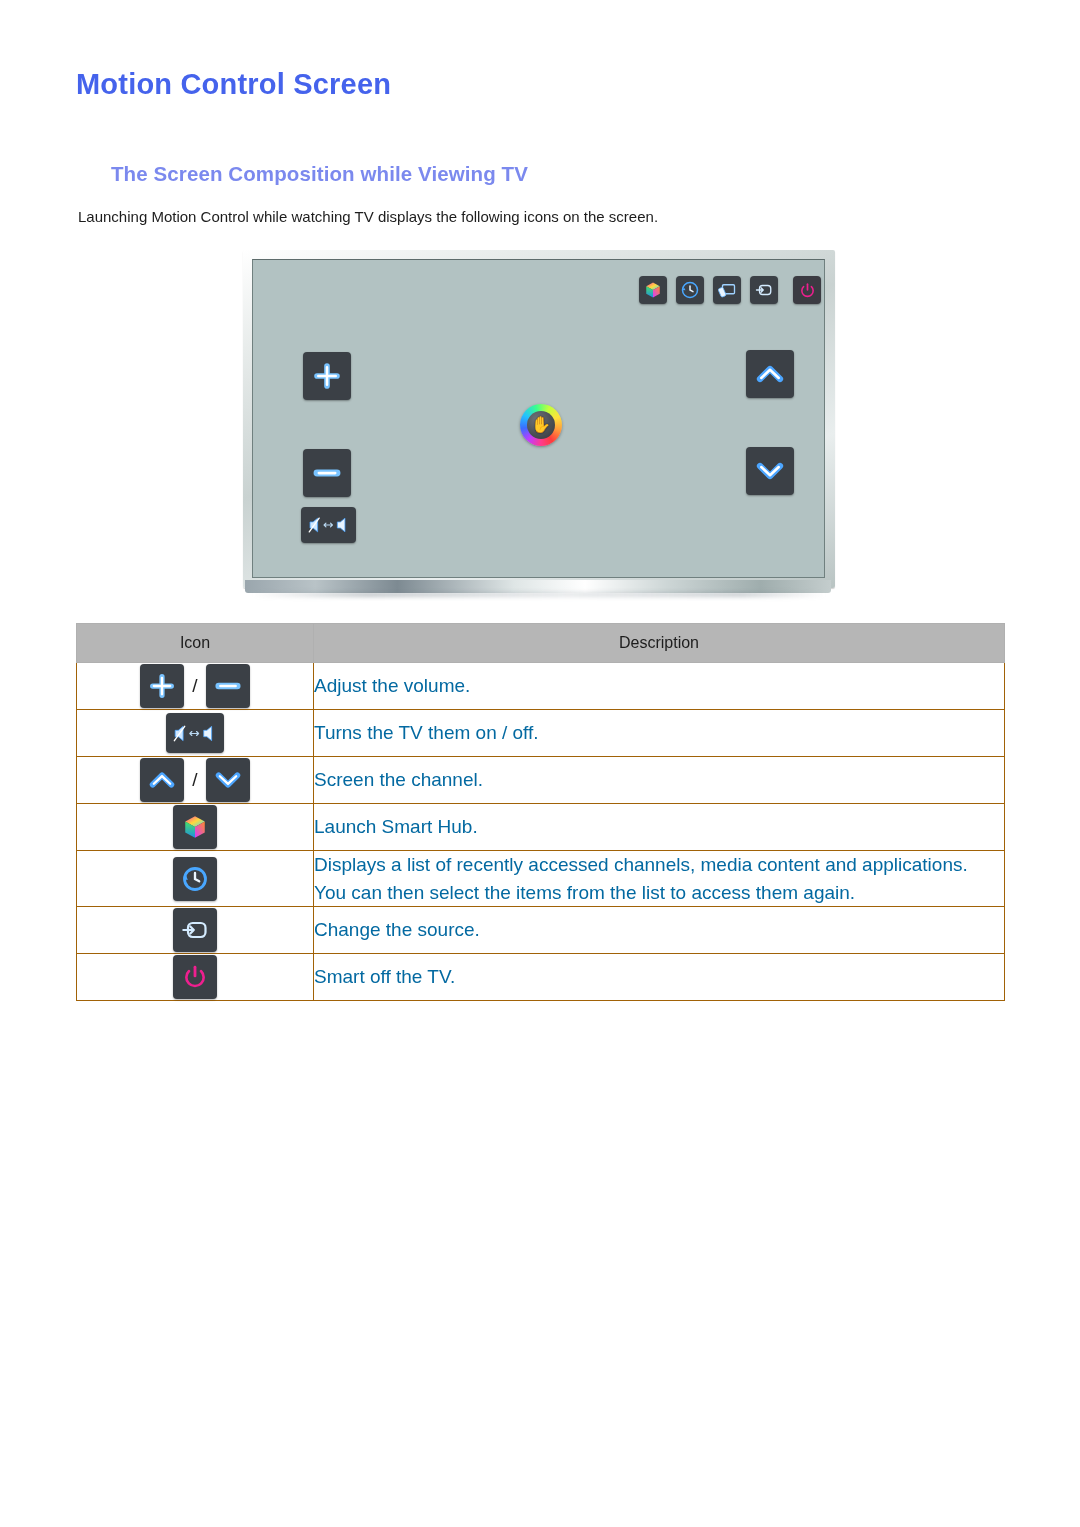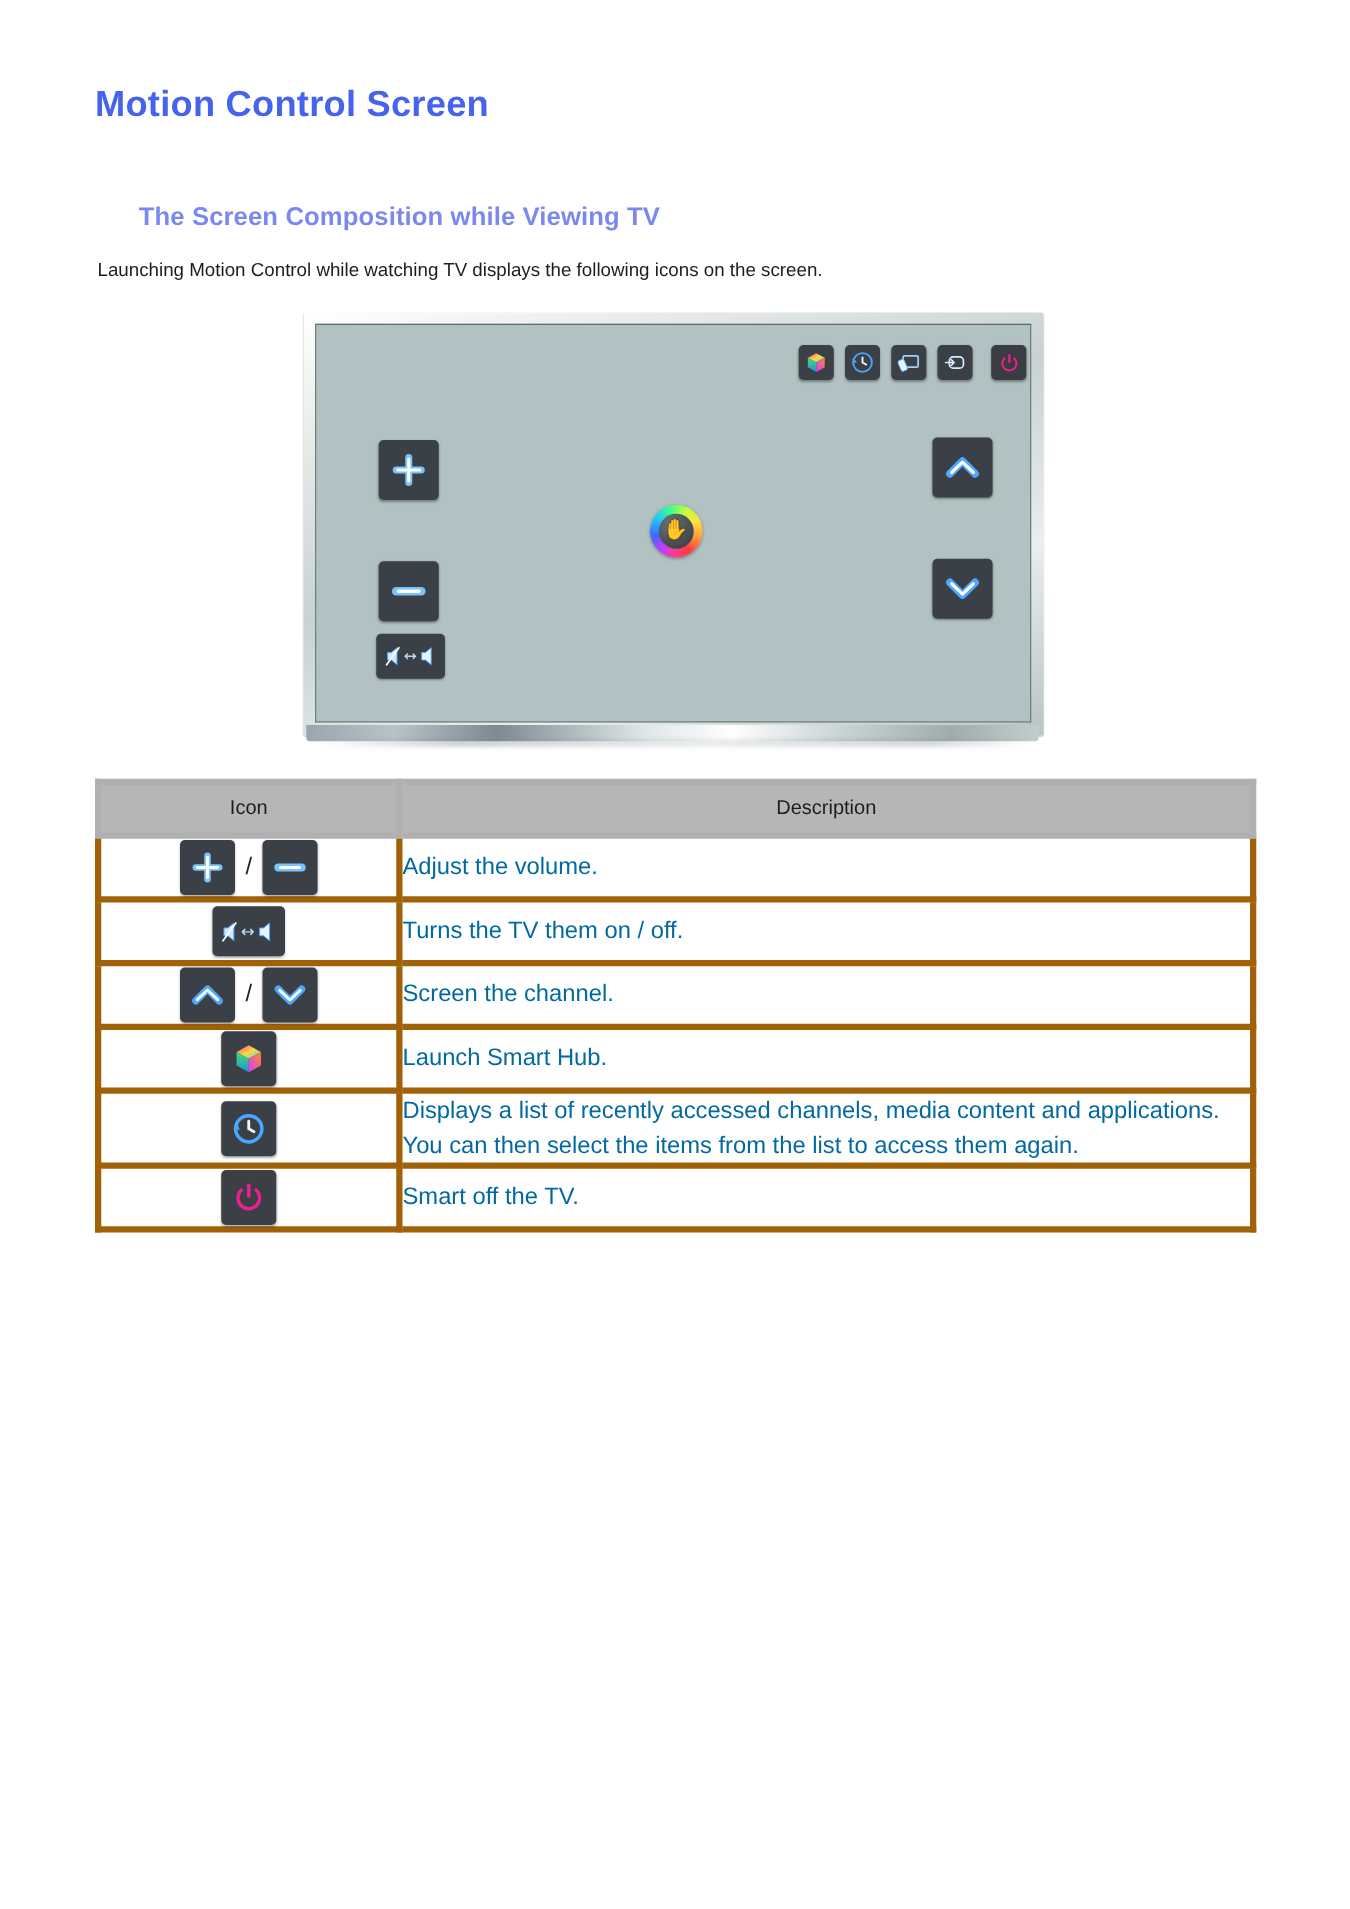--- a/index.html
+++ b/index.html
@@ -164,21 +164,21 @@
   
   .tbl {
     position: absolute;
     left: 76px;
     top: 623px;
     width: 929px;
     border-collapse: collapse;
     table-layout: fixed;
   }
   .tbl th, .tbl td {
-    border: 5px solid #a16207;
+    border: 1px solid #a16207;
     padding: 0;
     vertical-align: middle;
   }
   .tbl thead th {
     background: #b6b6b6;
     border-color: #b0b0b0;
     height: 38px;
     font-size: 16px;
     font-weight: normal;
     color: #1d1d1d;
@@ -447,20 +447,33 @@
             </span>
           </div>
         </td>
         <td class="cell-desc">
           <span>Displays a list of recently accessed channels, media content and applications.</span>
           <span class="l2">You can then select the items from the list to access them again.</span>
         </td>
       </tr>
 
 
+      <tr>
+        <td class="cell-icon">
+          <div class="icon-row">
+            <span class="stile s44">
+              <svg width="28" height="28" viewBox="0 0 24 24">
+                <rect x="6" y="6" width="15" height="12" rx="4" fill="none" stroke="#d4ebff" stroke-width="1.9"></rect>
+                <path d="M2 12 H11 M8 9 L11 12 L8 15" fill="none" stroke="#d4ebff" stroke-width="1.9" stroke-linecap="round" stroke-linejoin="round"></path>
+              </svg>
+            </span>
+          </div>
+        </td>
+        <td class="cell-desc">Change the source.</td>
+      </tr>
 
       <tr>
         <td class="cell-icon">
           <div class="icon-row">
             <span class="stile s44">
               <svg width="26" height="26" viewBox="0 0 24 24">
                 <path d="M12 3 V11" fill="none" stroke="#ef1f8f" stroke-width="2.6" stroke-linecap="round"></path>
                 <path d="M6.5 6.5 a8 8 0 1 0 11 0" fill="none" stroke="#ef1f8f" stroke-width="2.4" stroke-linecap="round"></path>
               </svg>
             </span>

